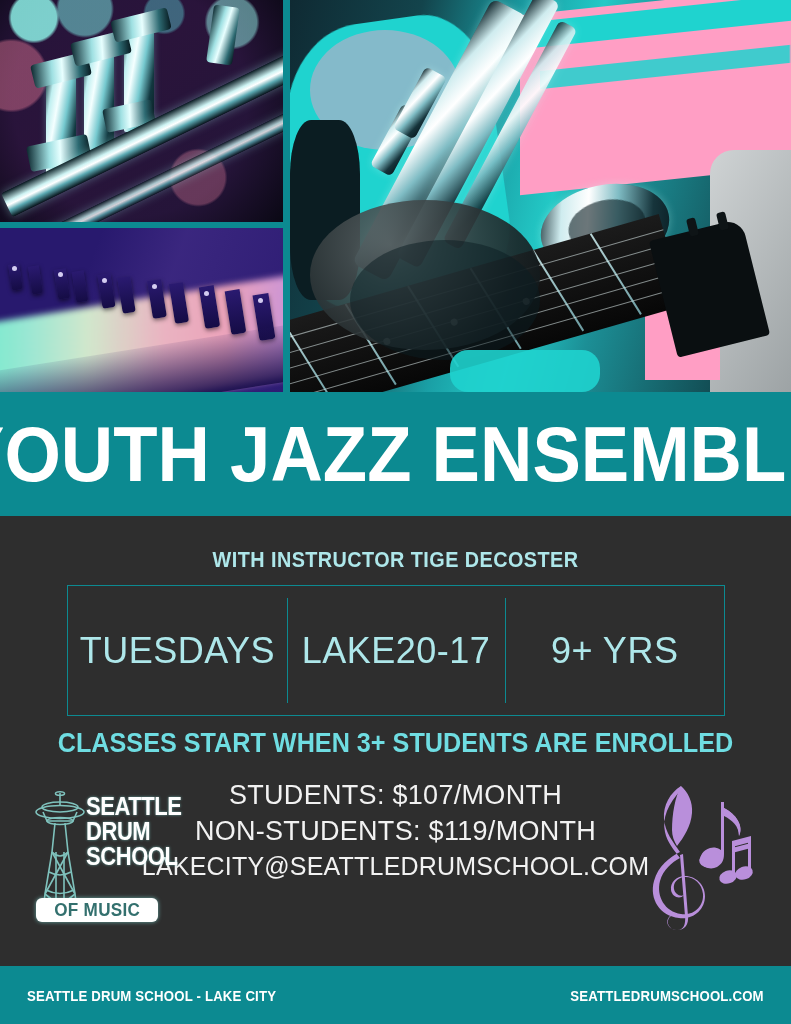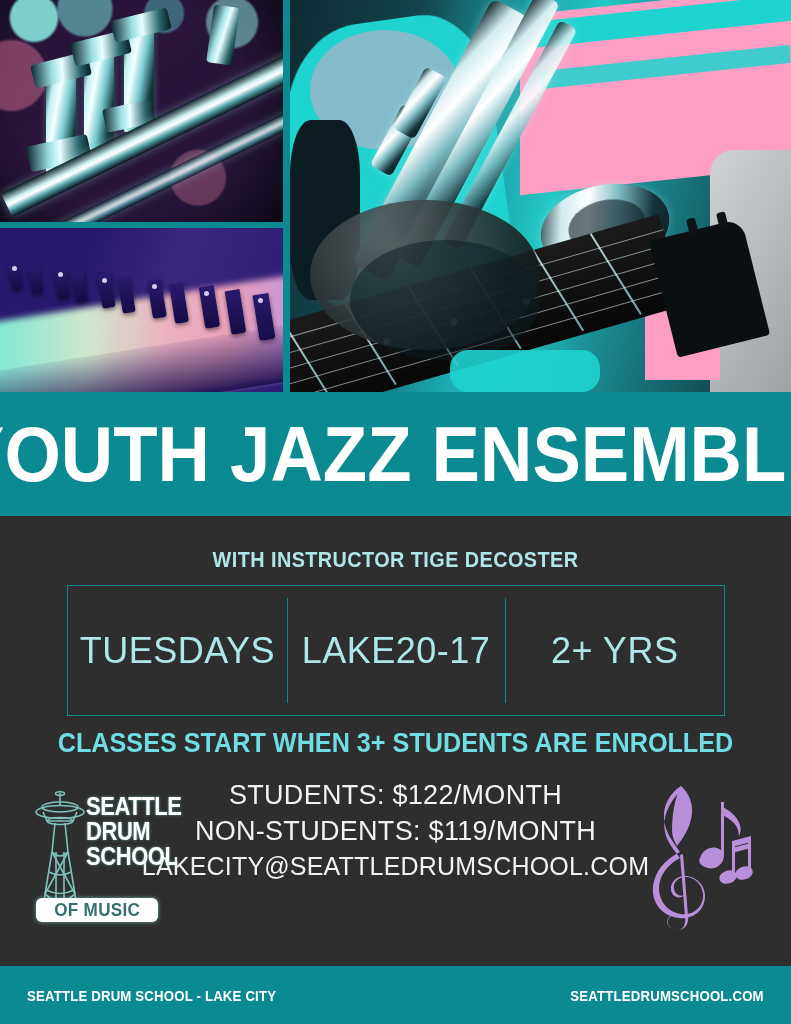--- a/index.html
+++ b/index.html
@@ -232,28 +232,28 @@
 
     <div class="info-box">
       <div class="info-col">
         <div class="info-line">TUESDAYS</div>
       </div>
       <div class="info-col">
         <div class="info-line">LAKE</div>
         <div class="info-line">20-17</div>
       </div>
       <div class="info-col">
-        <div class="info-line">2+ YRS</div>
+        <div class="info-line">9+ YRS</div>
       </div>
     </div>
 
     <div class="classes-note">CLASSES START WHEN 3+ STUDENTS ARE ENROLLED</div>
 
     <div class="prices">
-      <div class="price-line">STUDENTS: $122/MONTH</div>
+      <div class="price-line">STUDENTS: $107/MONTH</div>
       <div class="price-line">NON-STUDENTS: $119/MONTH</div>
       <div class="email">LAKECITY@SEATTLEDRUMSCHOOL.COM</div>
     </div>
 
     <div class="logo">
       <svg class="needle" viewBox="0 0 52 132">
         <g fill="none" stroke="#7fc2bd" stroke-width="1.6">
           <ellipse cx="26" cy="22" rx="24" ry="6.5"></ellipse>
           <ellipse cx="26" cy="17" rx="18" ry="5"></ellipse>
           <path d="M9 22 L13 31 L39 31 L43 22"></path>

